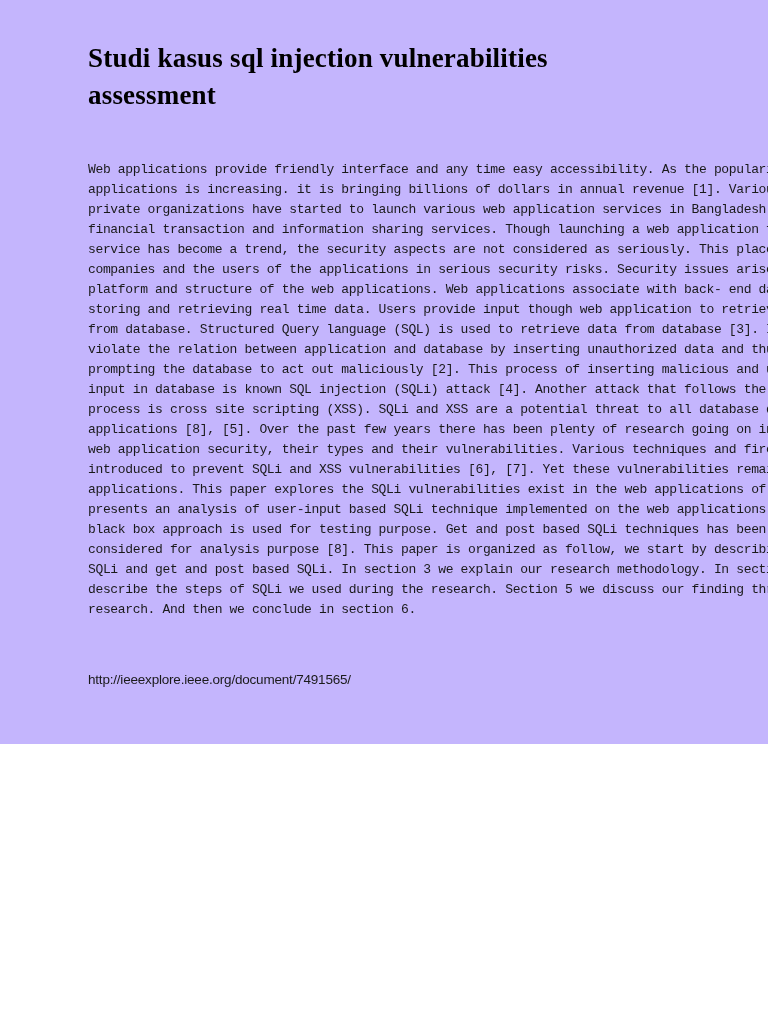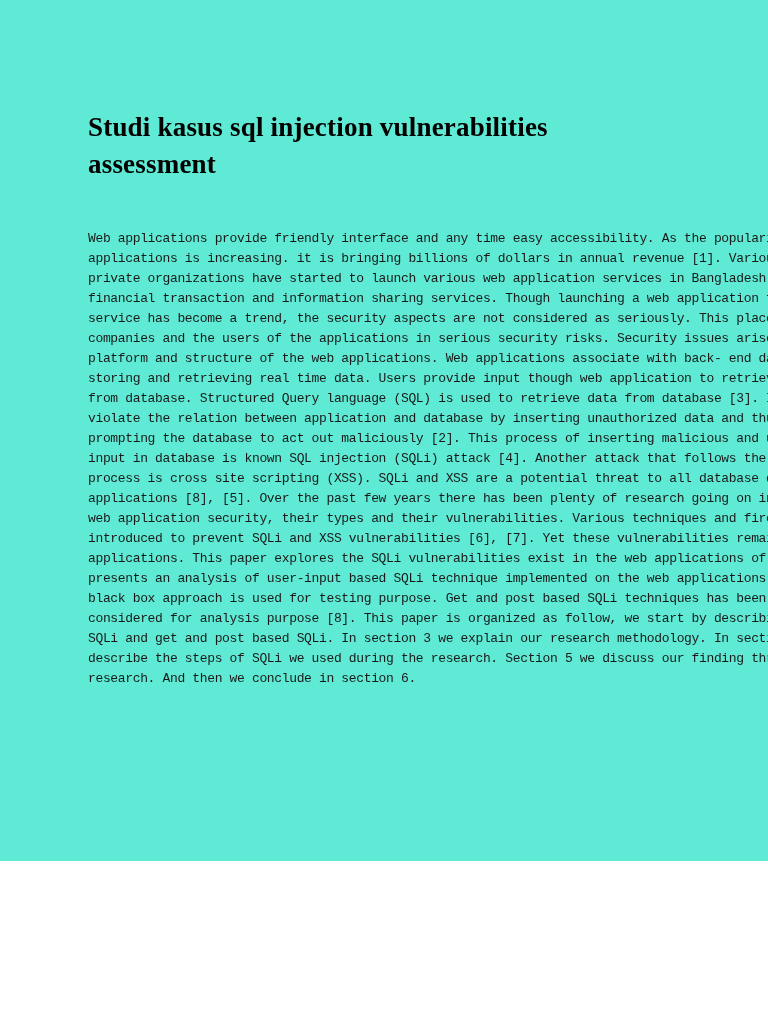--- a/index.html
+++ b/index.html
@@ -3,24 +3,24 @@
 <meta charset="utf-8">
 <style>
   html, body {
     margin: 0;
     padding: 0;
     background: #ffffff;
   }
   .page {
     position: relative;
     width: 768px;
-    height: 861px;
-    background: #5eead4;
+    height: 744px;
+    background: #c4b5fd;
     box-sizing: border-box;
-    padding: 109px 58px 0 88px;
+    padding: 40px 58px 0 88px;
     overflow: hidden;
     font-family: "Liberation Sans", sans-serif;
   }
   .doc-title {
     margin: 0;
     font-family: "Liberation Serif", serif;
     font-weight: 700;
     font-size: 27px;
     line-height: 37px;
     color: #000000;
@@ -70,13 +70,14 @@
 web application security, their types and their vulnerabilities. Various techniques and firewall have been
 introduced to prevent SQLi and XSS vulnerabilities [6], [7]. Yet these vulnerabilities remain threat to web
 applications. This paper explores the SQLi vulnerabilities exist in the web applications of Bangladesh. It
 presents an analysis of user-input based SQLi technique implemented on the web applications. The
 black box approach is used for testing purpose. Get and post based SQLi techniques has been
 considered for analysis purpose [8]. This paper is organized as follow, we start by describing SQL, various
 SQLi and get and post based SQLi. In section 3 we explain our research methodology. In section 4 we
 describe the steps of SQLi we used during the research. Section 5 we discuss our finding through this
 research. And then we conclude in section 6.</p>
 
+  <p class="doc-url">http://ieeexplore.ieee.org/document/7491565/</p>
 </div>
 
 </body></html>

